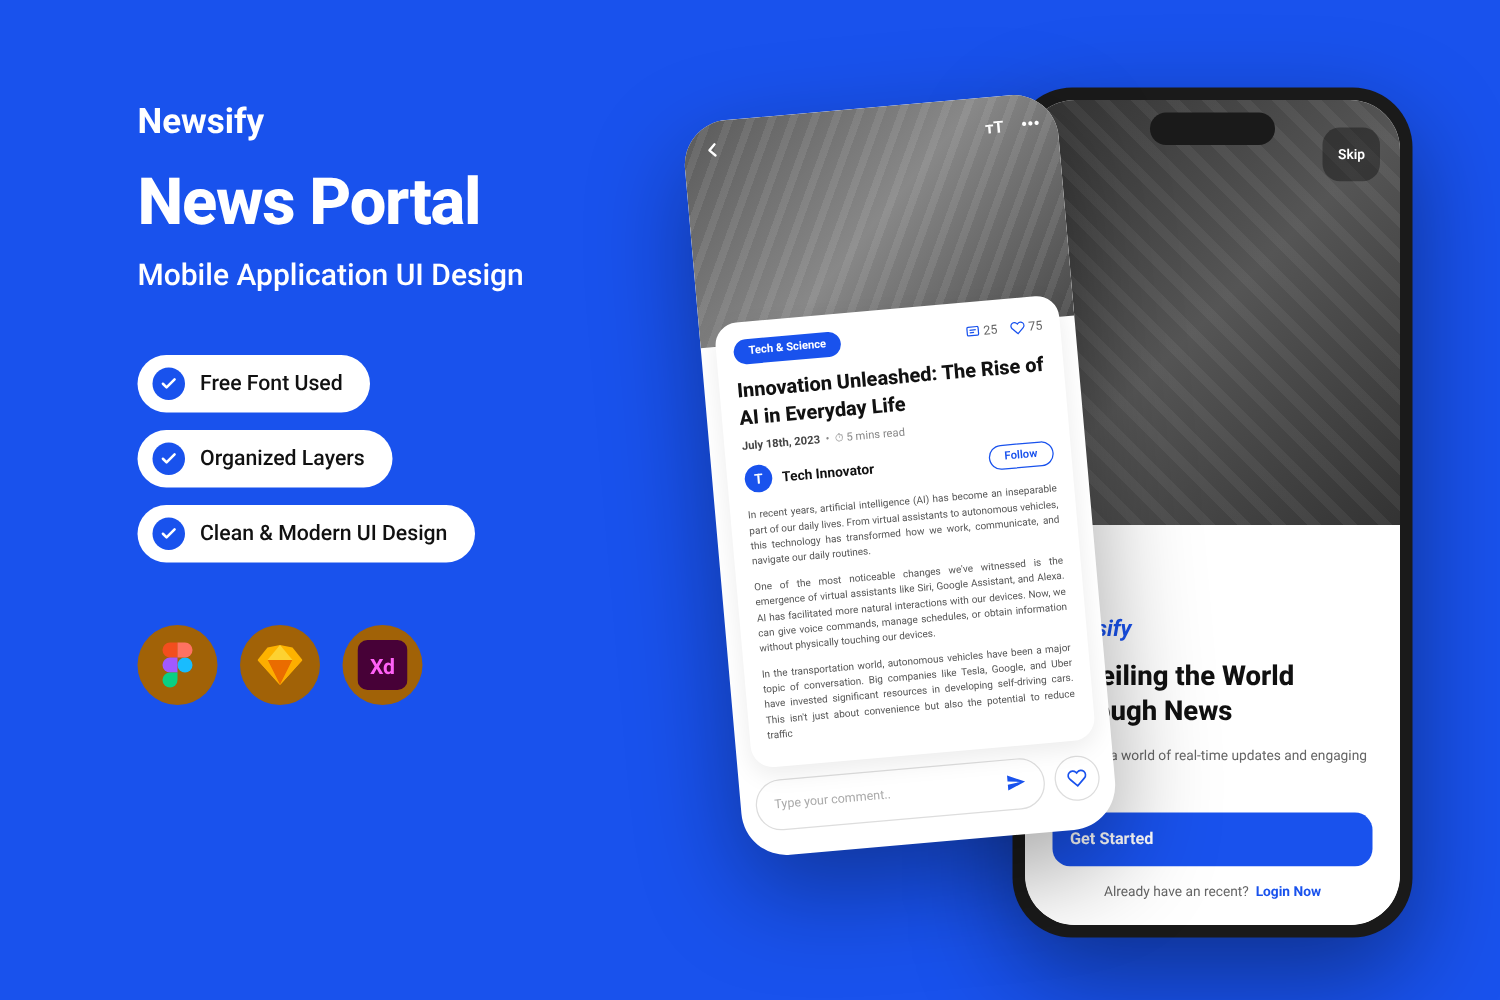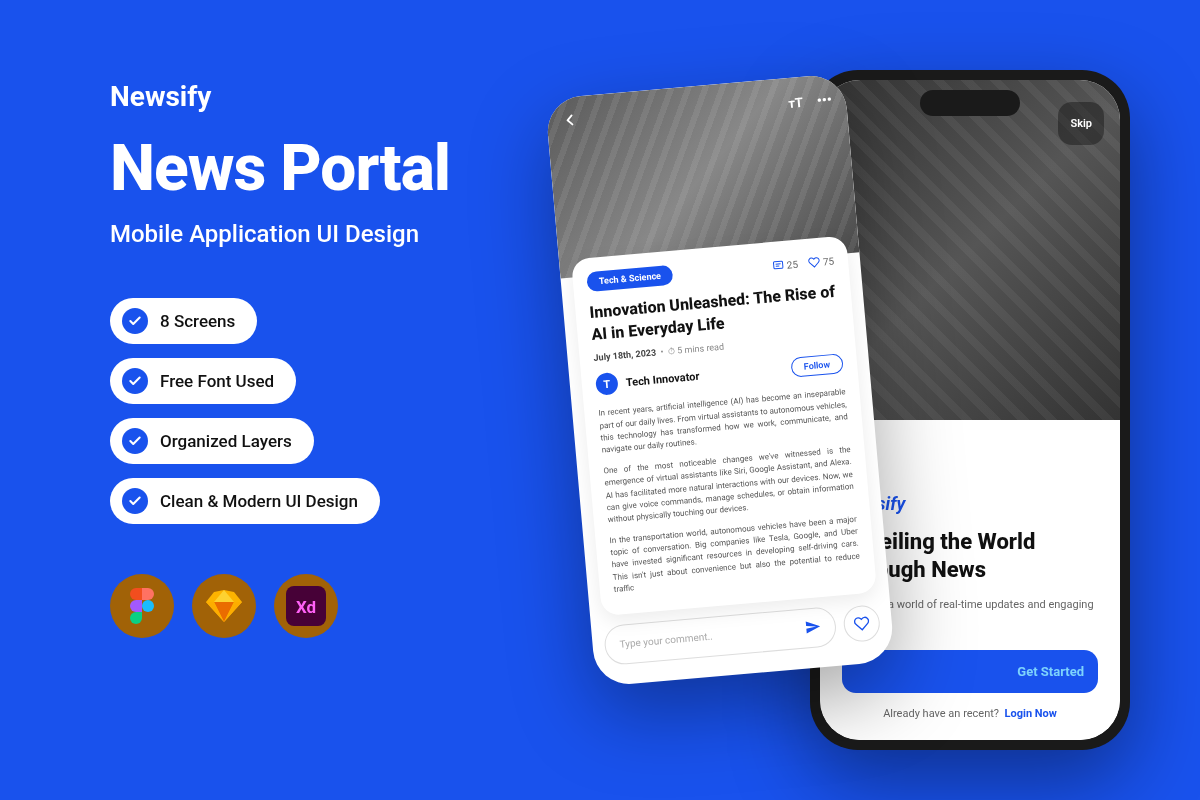--- a/index.html
+++ b/index.html
@@ -1,37 +1,37 @@
 <!DOCTYPE html>
 <html><head>
 <meta charset="utf-8">
 <style>
 *{margin:0;padding:0;box-sizing:border-box;font-family:-apple-system,BlinkMacSystemFont,'Segoe UI',Roboto,sans-serif}
 body{width:1200px;height:800px;background:#1952ED;overflow:hidden;position:relative}
 .left{position:absolute;left:110px;top:80px;width:420px;color:#fff}
 .brand{font-size:28px;font-weight:700;margin-bottom:18px}
-.title{font-size:64px;font-weight:800;letter-spacing:-1px;margin-bottom:14px}
+.title{font-size:52px;font-weight:800;letter-spacing:-1px;margin-bottom:14px}
 .sub{font-size:24px;font-weight:500;margin-bottom:50px}
 .pills{display:flex;flex-direction:column;gap:14px;align-items:flex-start;margin-bottom:50px}
 .pill{background:#fff;color:#111;border-radius:999px;padding:10px 22px 10px 12px;display:flex;align-items:center;gap:12px;font-size:17px;font-weight:500}
 .chk{width:26px;height:26px;border-radius:50%;background:#1952ED;display:flex;align-items:center;justify-content:center;flex-shrink:0}
 .tools{display:flex;gap:18px}
 .tool{width:64px;height:64px;border-radius:50%;background:#a16207;display:flex;align-items:center;justify-content:center}
 .right{position:absolute;left:570px;top:50px;width:600px;height:720px}
 .phone2{position:absolute;left:240px;top:20px;width:320px;height:680px;border-radius:48px;background:#1a1a1a;padding:10px;box-shadow:0 30px 80px rgba(0,0,0,.4)}
 .phone2-in{width:100%;height:100%;border-radius:40px;background:#fff;overflow:hidden;position:relative}
 .notch{position:absolute;top:10px;left:50%;transform:translateX(-50%);width:100px;height:26px;background:#1a1a1a;border-radius:20px;z-index:10}
 .hero2{width:100%;height:340px;background:linear-gradient(135deg,#333,#555,#333);position:relative}
 .hero2::after{content:"";position:absolute;inset:0;background:repeating-linear-gradient(45deg,rgba(255,255,255,.05) 0 8px,transparent 8px 20px)}
 .skip{position:absolute;top:22px;right:16px;background:rgba(0,0,0,.35);color:#fff;font-size:11px;font-weight:600;padding:15px 12px;border-radius:14px;z-index:5}
 .sheet{position:absolute;bottom:0;left:0;right:0;background:#fff;border-radius:24px 24px 40px 40px;padding:24px 22px 20px}
 .s-brand{color:#1952ED;font-weight:700;font-size:18px;font-style:italic;margin-bottom:14px}
 .s-head{font-size:22px;font-weight:800;color:#111;line-height:1.3;margin-bottom:12px}
 .s-body{font-size:11px;color:#666;line-height:1.5;margin-bottom:20px}
-.cta{background:#1952ED;color:#7dd3fc;font-size:13px;font-weight:700;text-align:right;padding:14px;border-radius:14px;margin-bottom:14px}
+.cta{background:#1952ED;color:#ffffff;font-size:13px;font-weight:700;text-align:left;padding:14px;border-radius:14px;margin-bottom:14px}
 .login{font-size:11px;text-align:center;color:#666}
 .login b{color:#1952ED;font-weight:700}
 .phone1{position:absolute;left:0;top:35px;width:300px;height:590px;border-radius:36px;background:#fff;overflow:hidden;box-shadow:0 30px 80px rgba(0,0,0,.35);transform:rotate(-5deg)}
 .hero1{height:180px;background:linear-gradient(135deg,#5a5a5a,#888,#4a4a4a);position:relative}
 .hero1::after{content:"";position:absolute;inset:0;background:repeating-linear-gradient(115deg,rgba(255,255,255,.08) 0 6px,transparent 6px 16px)}
 .topbar{position:absolute;top:14px;left:14px;right:14px;display:flex;justify-content:space-between;align-items:center;color:#fff;z-index:2}
 .tb-r{display:flex;gap:14px;align-items:center;font-size:14px;font-weight:700}
 .card{background:#fff;margin:-18px 12px 0;border-radius:18px;padding:14px 14px 10px;position:relative;z-index:3;box-shadow:0 6px 20px rgba(0,0,0,.08)}
 .row1{display:flex;justify-content:space-between;align-items:center;margin-bottom:10px}
 .tag{background:#1952ED;color:#fff;font-size:9px;font-weight:700;padding:5px 12px;border-radius:999px}
@@ -49,28 +49,20 @@
 .heart{width:36px;height:36px;border:1px solid #ddd;border-radius:50%;display:flex;align-items:center;justify-content:center}
 </style>
 </head>
 <body>
 
 <div class="left">
   <div class="brand">Newsify</div>
   <div class="title">News Portal</div>
   <div class="sub">Mobile Application UI Design</div>
   <div class="pills">
-    <div class="pill">
-        <span class="chk">
-          <svg width="14" height="14" viewBox="0 0 24 24" fill="none" stroke="#fff" stroke-width="3.5" stroke-linecap="round" stroke-linejoin="round">
-            <polyline points="20 6 9 17 4 12"></polyline>
-          </svg>
-        </span>
-        <span>8 Screens</span>
-      </div>
     <div class="pill">
         <span class="chk">
           <svg width="14" height="14" viewBox="0 0 24 24" fill="none" stroke="#fff" stroke-width="3.5" stroke-linecap="round" stroke-linejoin="round">
             <polyline points="20 6 9 17 4 12"></polyline>
           </svg>
         </span>
         <span>Free Font Used</span>
       </div>
     <div class="pill">
         <span class="chk">

